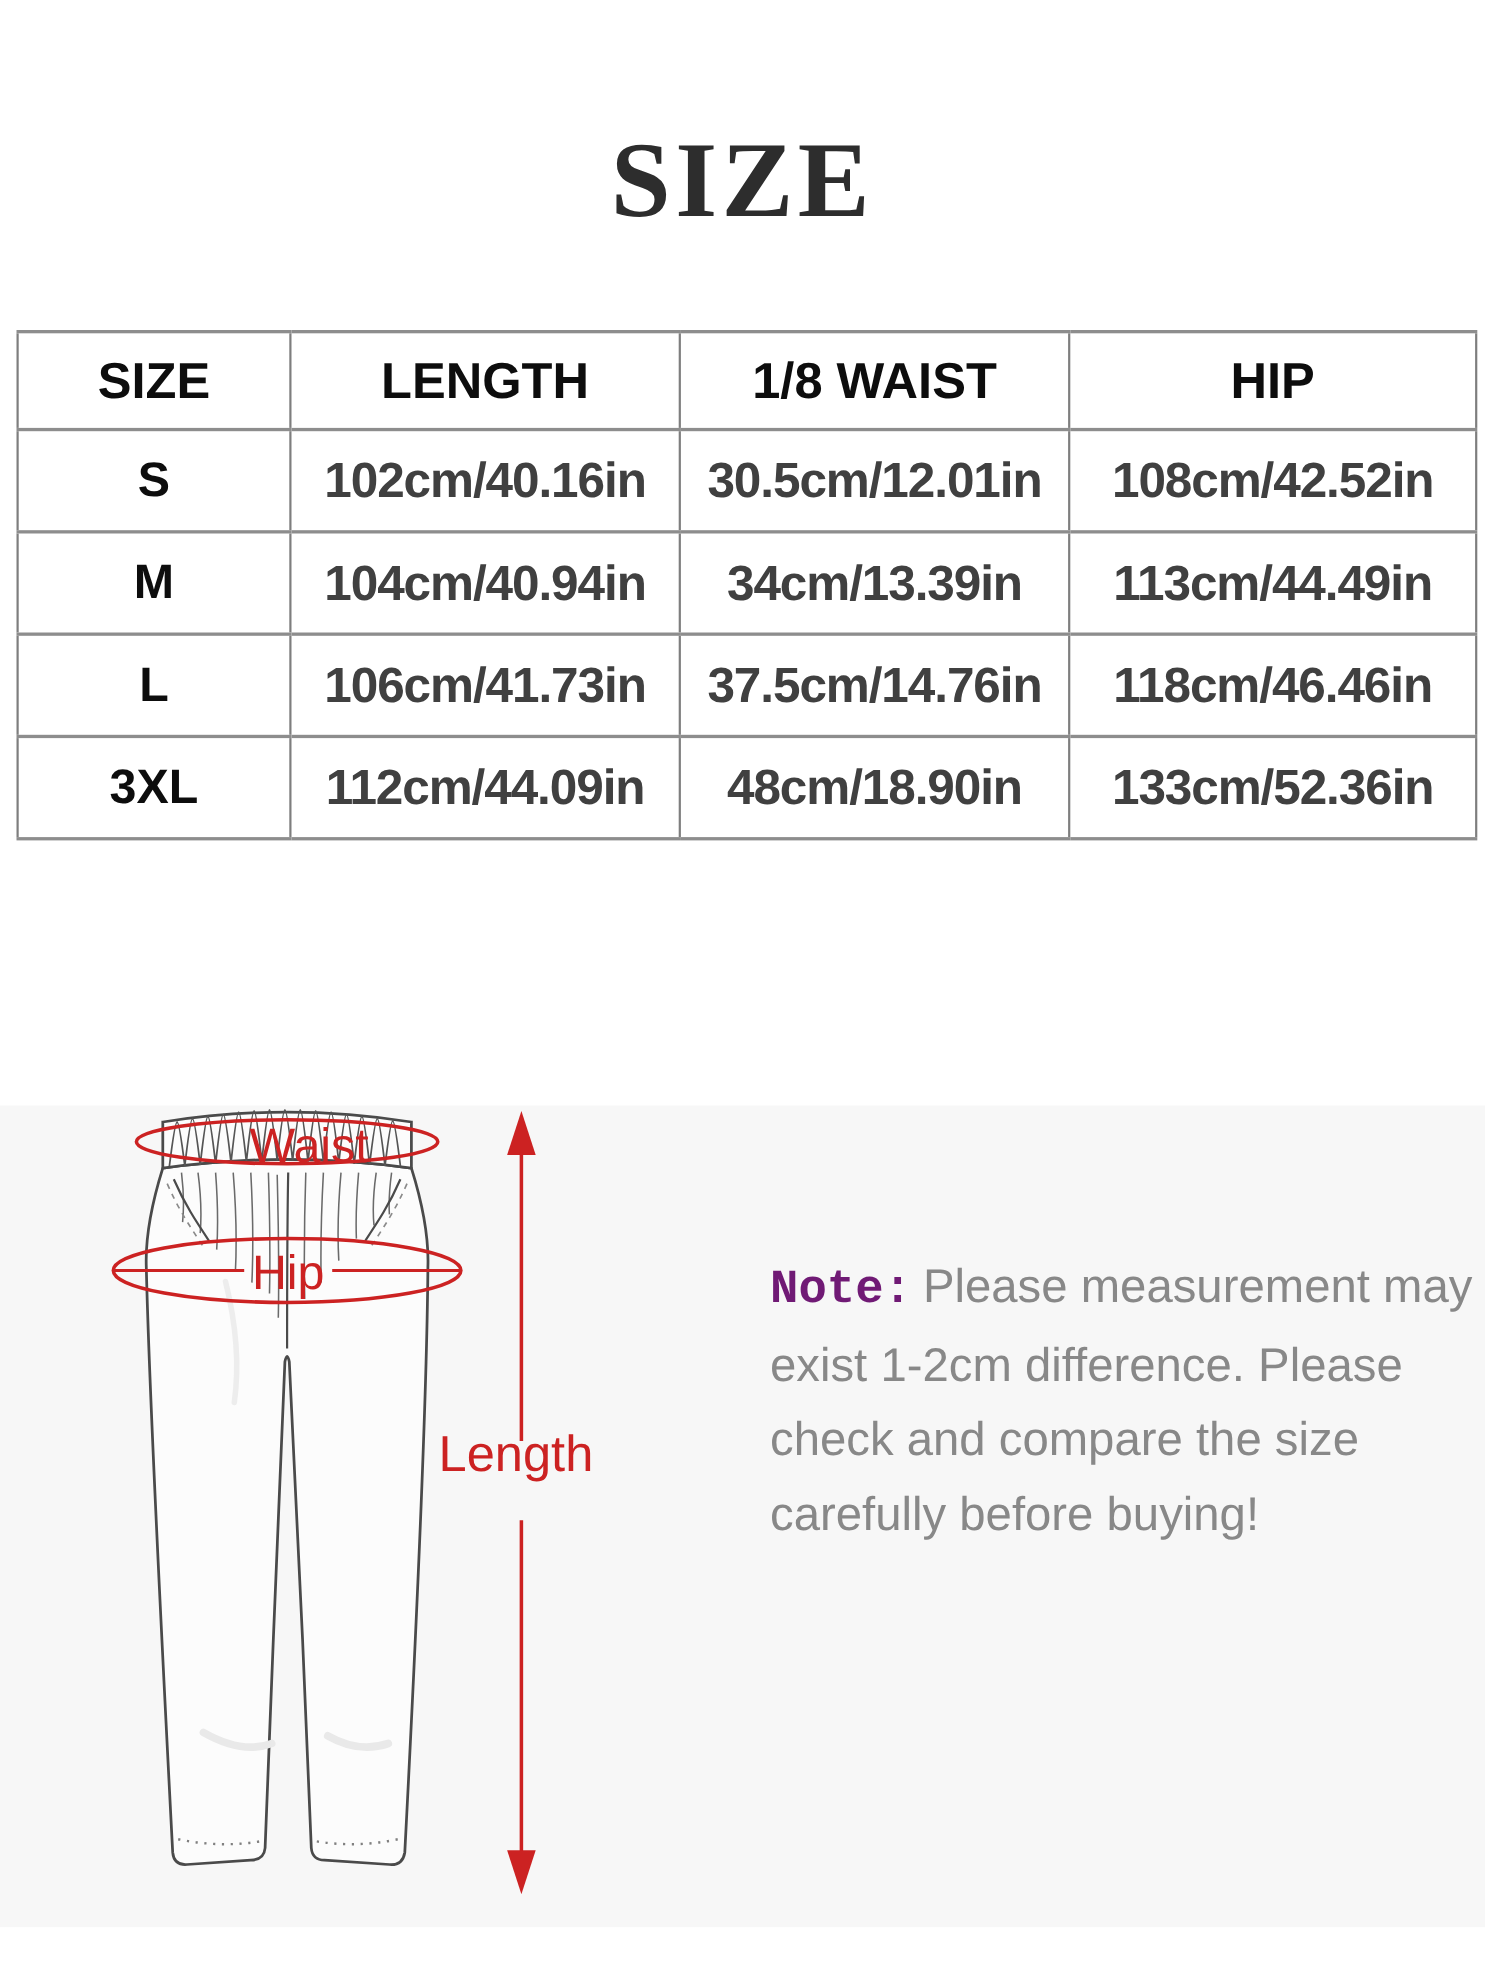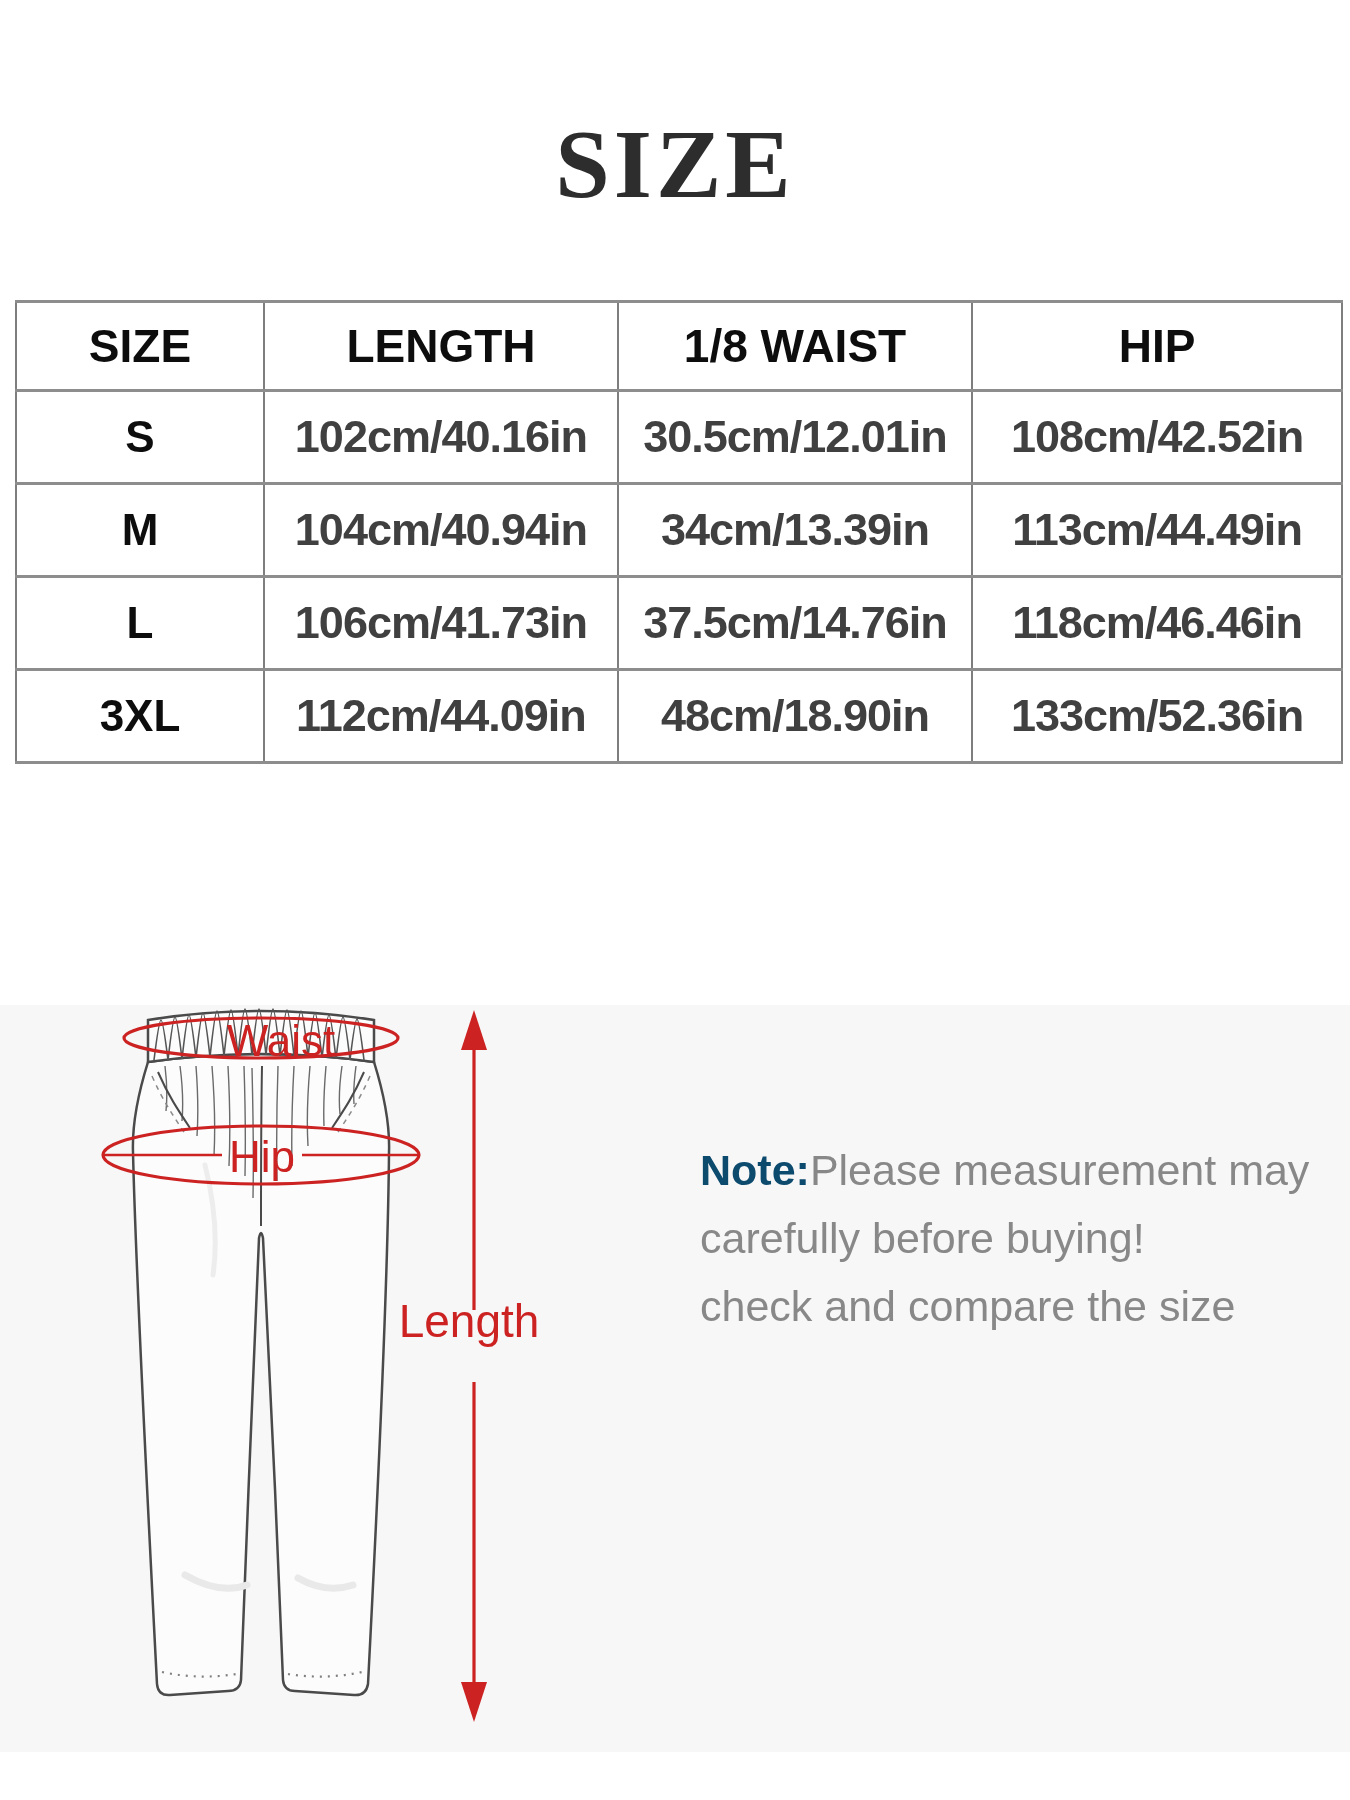--- a/index.html
+++ b/index.html
@@ -36,21 +36,21 @@
     position:absolute;left:0;top:1005px;width:1350px;height:747px;
     background:#f7f7f7;
   }
   .pants-svg{position:absolute;left:0;top:980px;width:600px;height:790px;}
   .red-label{font-family:"Liberation Sans",sans-serif;fill:#cc2222;}
   
   .note-block{
     position:absolute;left:700px;top:1136px;width:640px;
     font-size:43px;line-height:68px;color:#888888;
   }
-  .note-block .note-label{font-weight:700;color:#0c4a6e;}
+  .note-block .note-label{font-weight:700;color:#701a75;margin-right:10px;font-family:Liberation Mono, monospace;}
   .note-line{white-space:nowrap;}
 </style>
 </head>
 <body>
 
 <div class="page-title">SIZE</div>
 
 <table class="size-table">
   <colgroup>
       <col class="c1">
@@ -151,15 +151,16 @@
 
   <polygon points="474,30 461,70 487,70" fill="#cc2222"></polygon>
   <line x1="474" y1="68" x2="474" y2="330" stroke="#cc2222" stroke-width="3.2"></line>
   <text class="red-label" x="469" y="357" font-size="46" text-anchor="middle">Length</text>
   <line x1="474" y1="402" x2="474" y2="704" stroke="#cc2222" stroke-width="3.2"></line>
   <polygon points="474,742 461,702 487,702" fill="#cc2222"></polygon>
 </svg>
 
 <div class="note-block">
   <div class="note-line"><span class="note-label">Note:</span><span>Please measurement may</span></div>
+  <div class="note-line">exist 1-2cm difference. Please</div>
+  <div class="note-line">check and compare the size</div>
   <div class="note-line">carefully before buying!</div>
-  <div class="note-line">check and compare the size</div>
 </div>
 
 </body></html>

